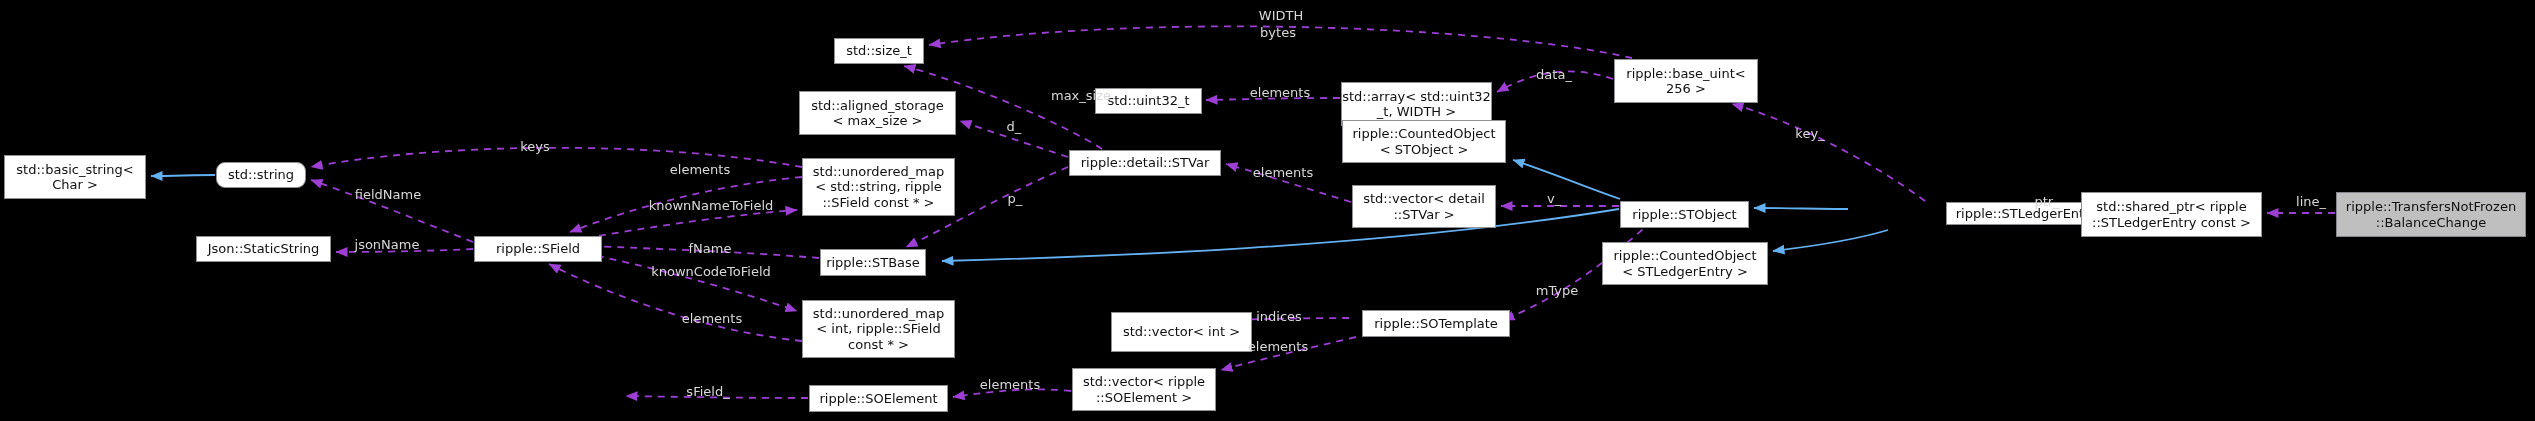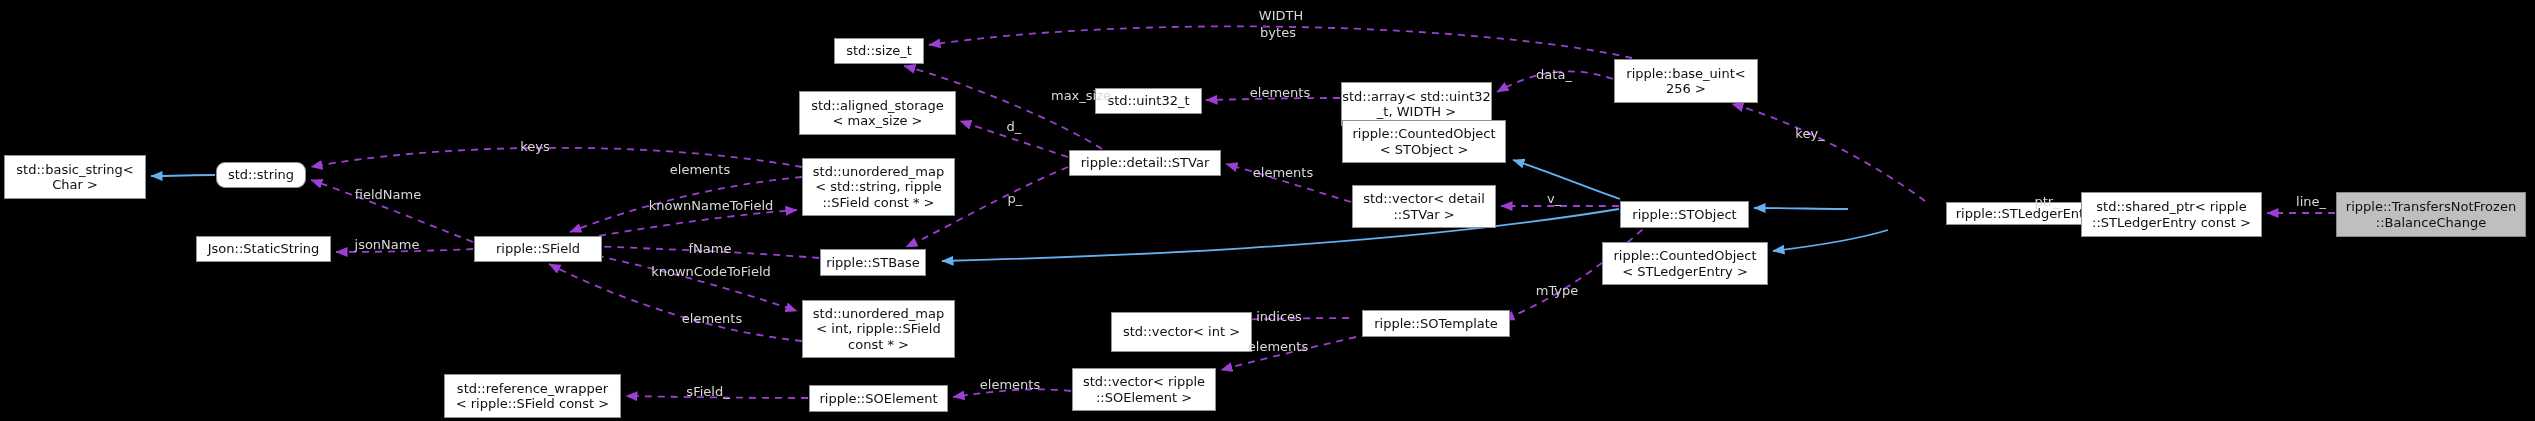--- a/index.html
+++ b/index.html
@@ -90,22 +90,20 @@
   <div class="node" style="left:1620px;top:201px;width:129px;height:27px;"><span>ripple::STObject</span></div>
   <div class="node" style="left:1602px;top:242px;width:166px;height:43px;"><span>ripple::CountedObject
 &lt; STLedgerEntry &gt;</span></div>
   <div class="node" style="left:1946px;top:202px;width:161px;height:23px;"><span>ripple::STLedgerEntry</span></div>
   <div class="node highlight" style="left:2336px;top:192px;width:190px;height:45px;"><span>ripple::TransfersNotFrozen
 ::BalanceChange</span></div>
   <div class="node" style="left:2081px;top:192px;width:181px;height:45px;"><span>std::shared_ptr&lt; ripple
 ::STLedgerEntry const &gt;</span></div>
   <div class="node" style="left:1075px;top:312px;width:141px;height:40px;margin-left:36px;"><span>std::vector&lt; int &gt;</span></div>
   <div class="node" style="left:1350px;top:310px;width:148px;height:27px;margin-left:12px;"><span>ripple::SOTemplate</span></div>
-  <div class="node" style="left:444px;top:374px;width:177px;height:44px;"><span>std::reference_wrapper
-&lt; ripple::SField const &gt;</span></div>
   <div class="node" style="left:809px;top:385px;width:139px;height:27px;"><span>ripple::SOElement</span></div>
   <div class="node" style="left:1072px;top:368px;width:144px;height:43px;"><span>std::vector&lt; ripple
 ::SOElement &gt;</span></div>
 
   <span class="elabel" style="left:1281px;top:15px;">WIDTH</span>
   <span class="elabel" style="left:1278px;top:32px;">bytes</span>
   <span class="elabel" style="left:1280px;top:92px;">elements</span>
   <span class="elabel" style="left:1554px;top:74px;">data_</span>
   <span class="elabel" style="left:1810px;top:133px;">key_</span>
   <span class="elabel" style="left:1081px;top:95px;">max_size</span>

